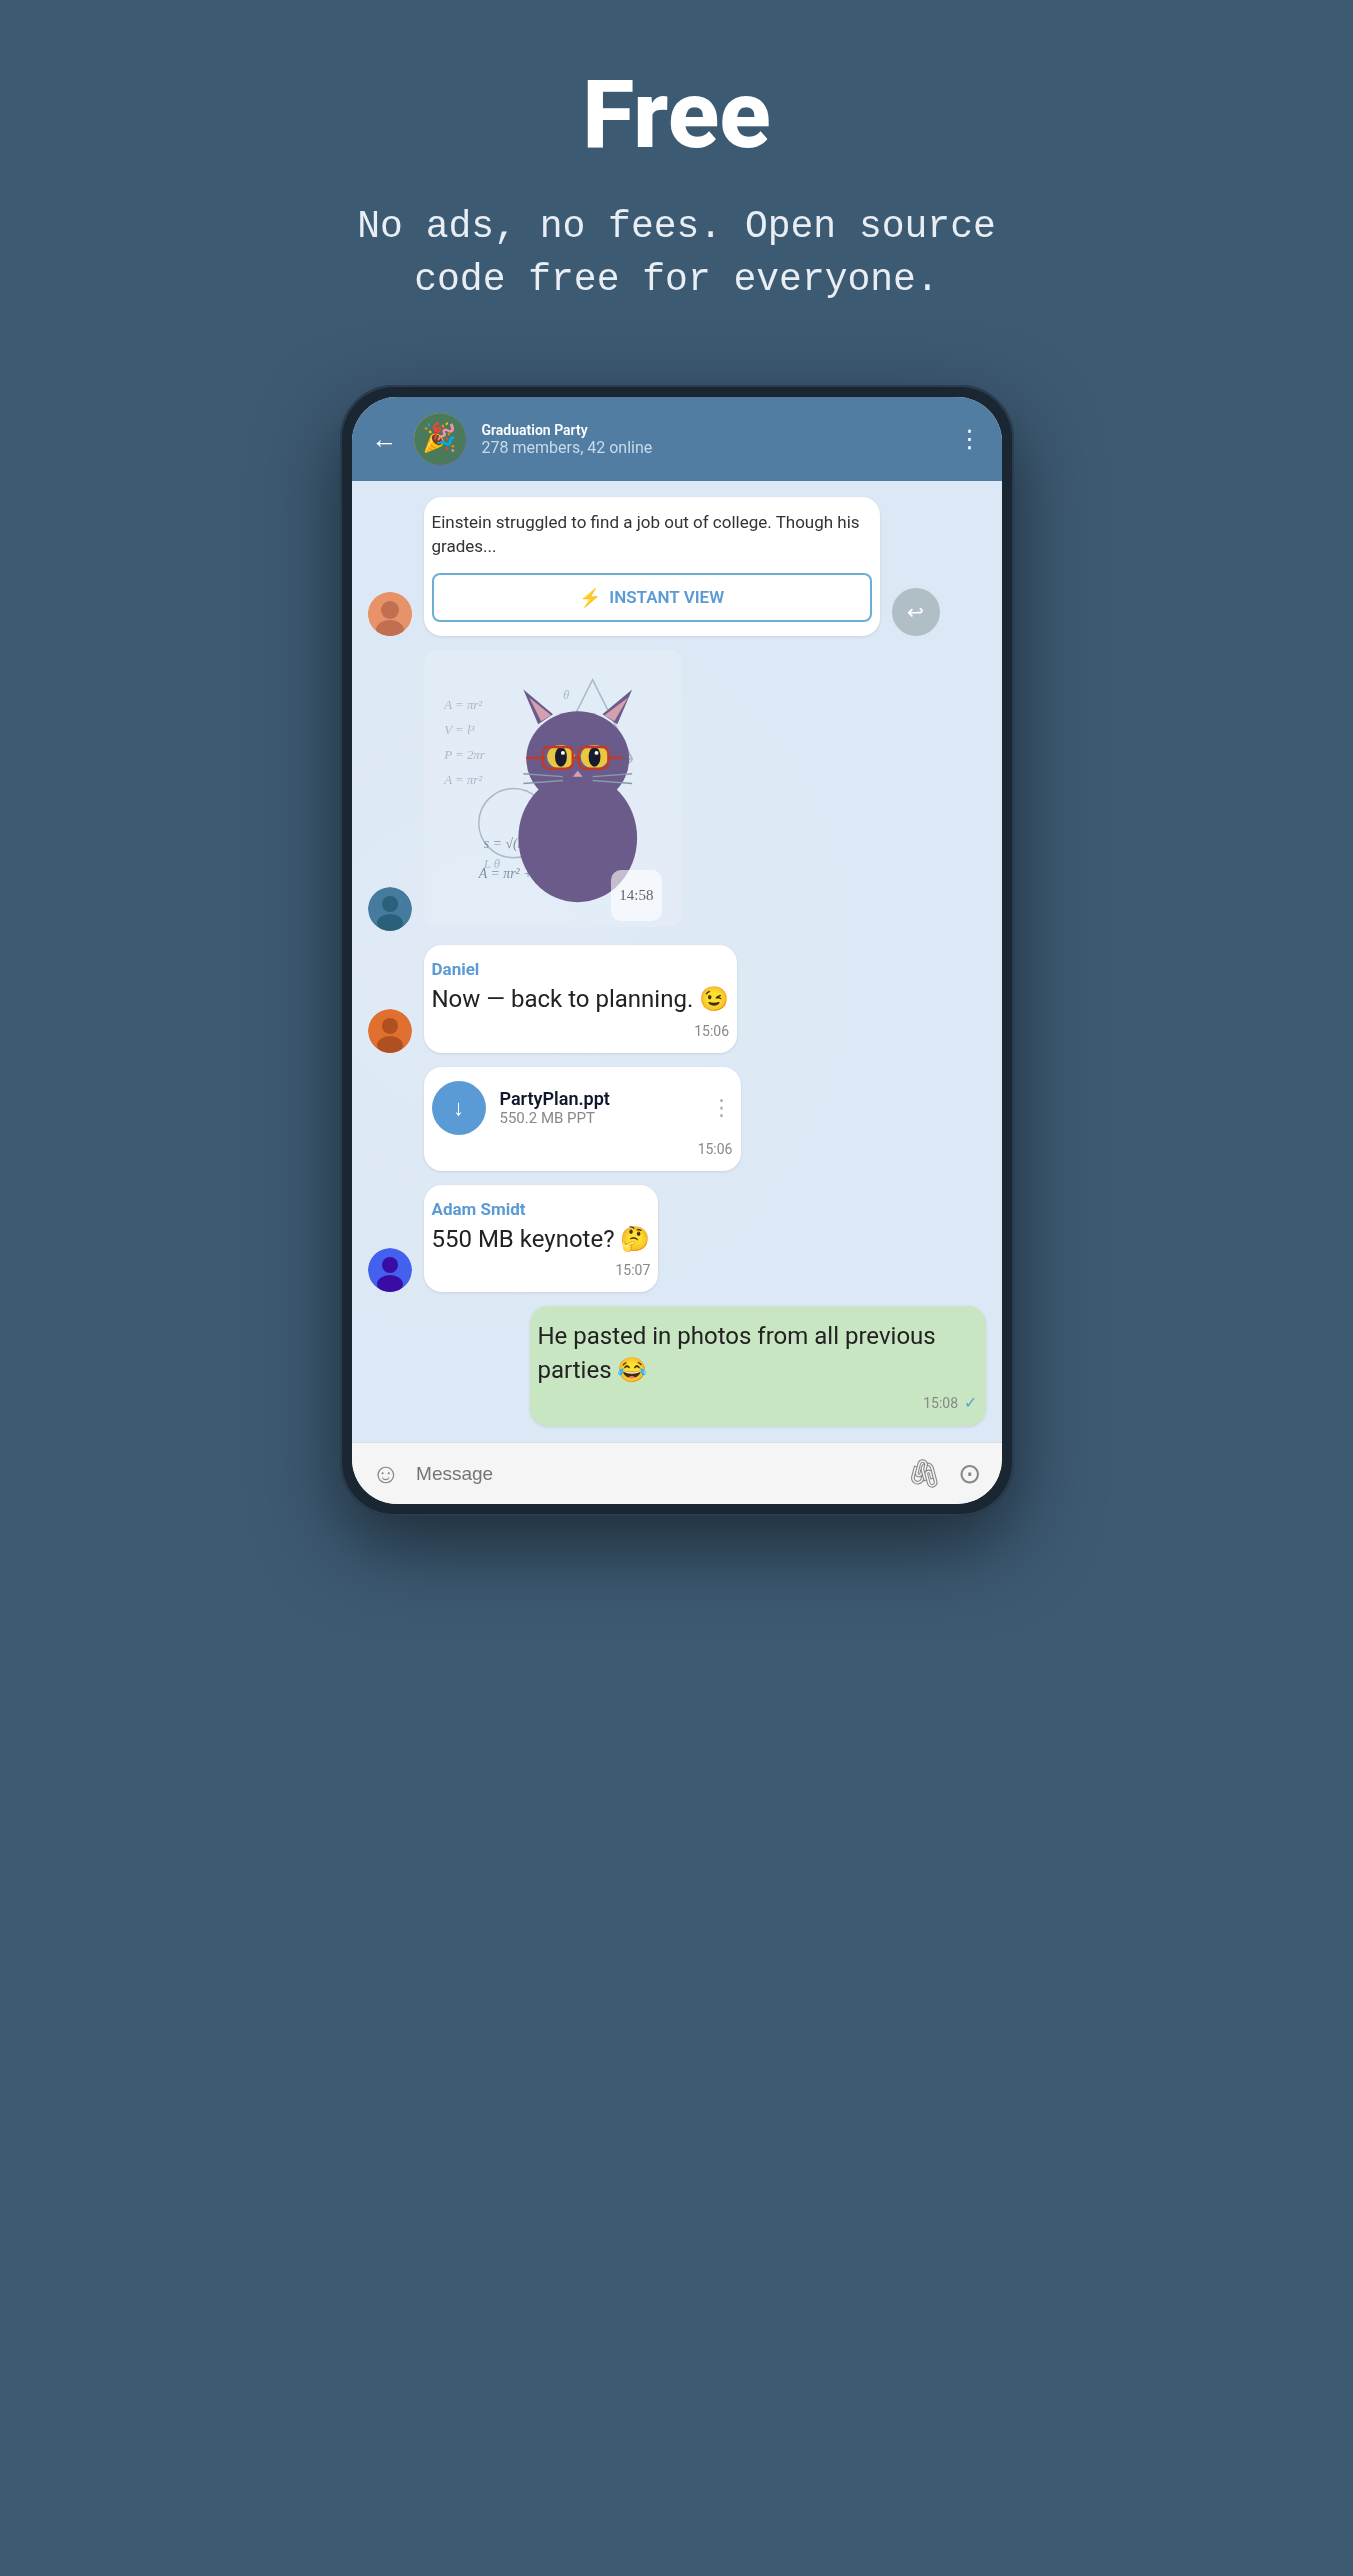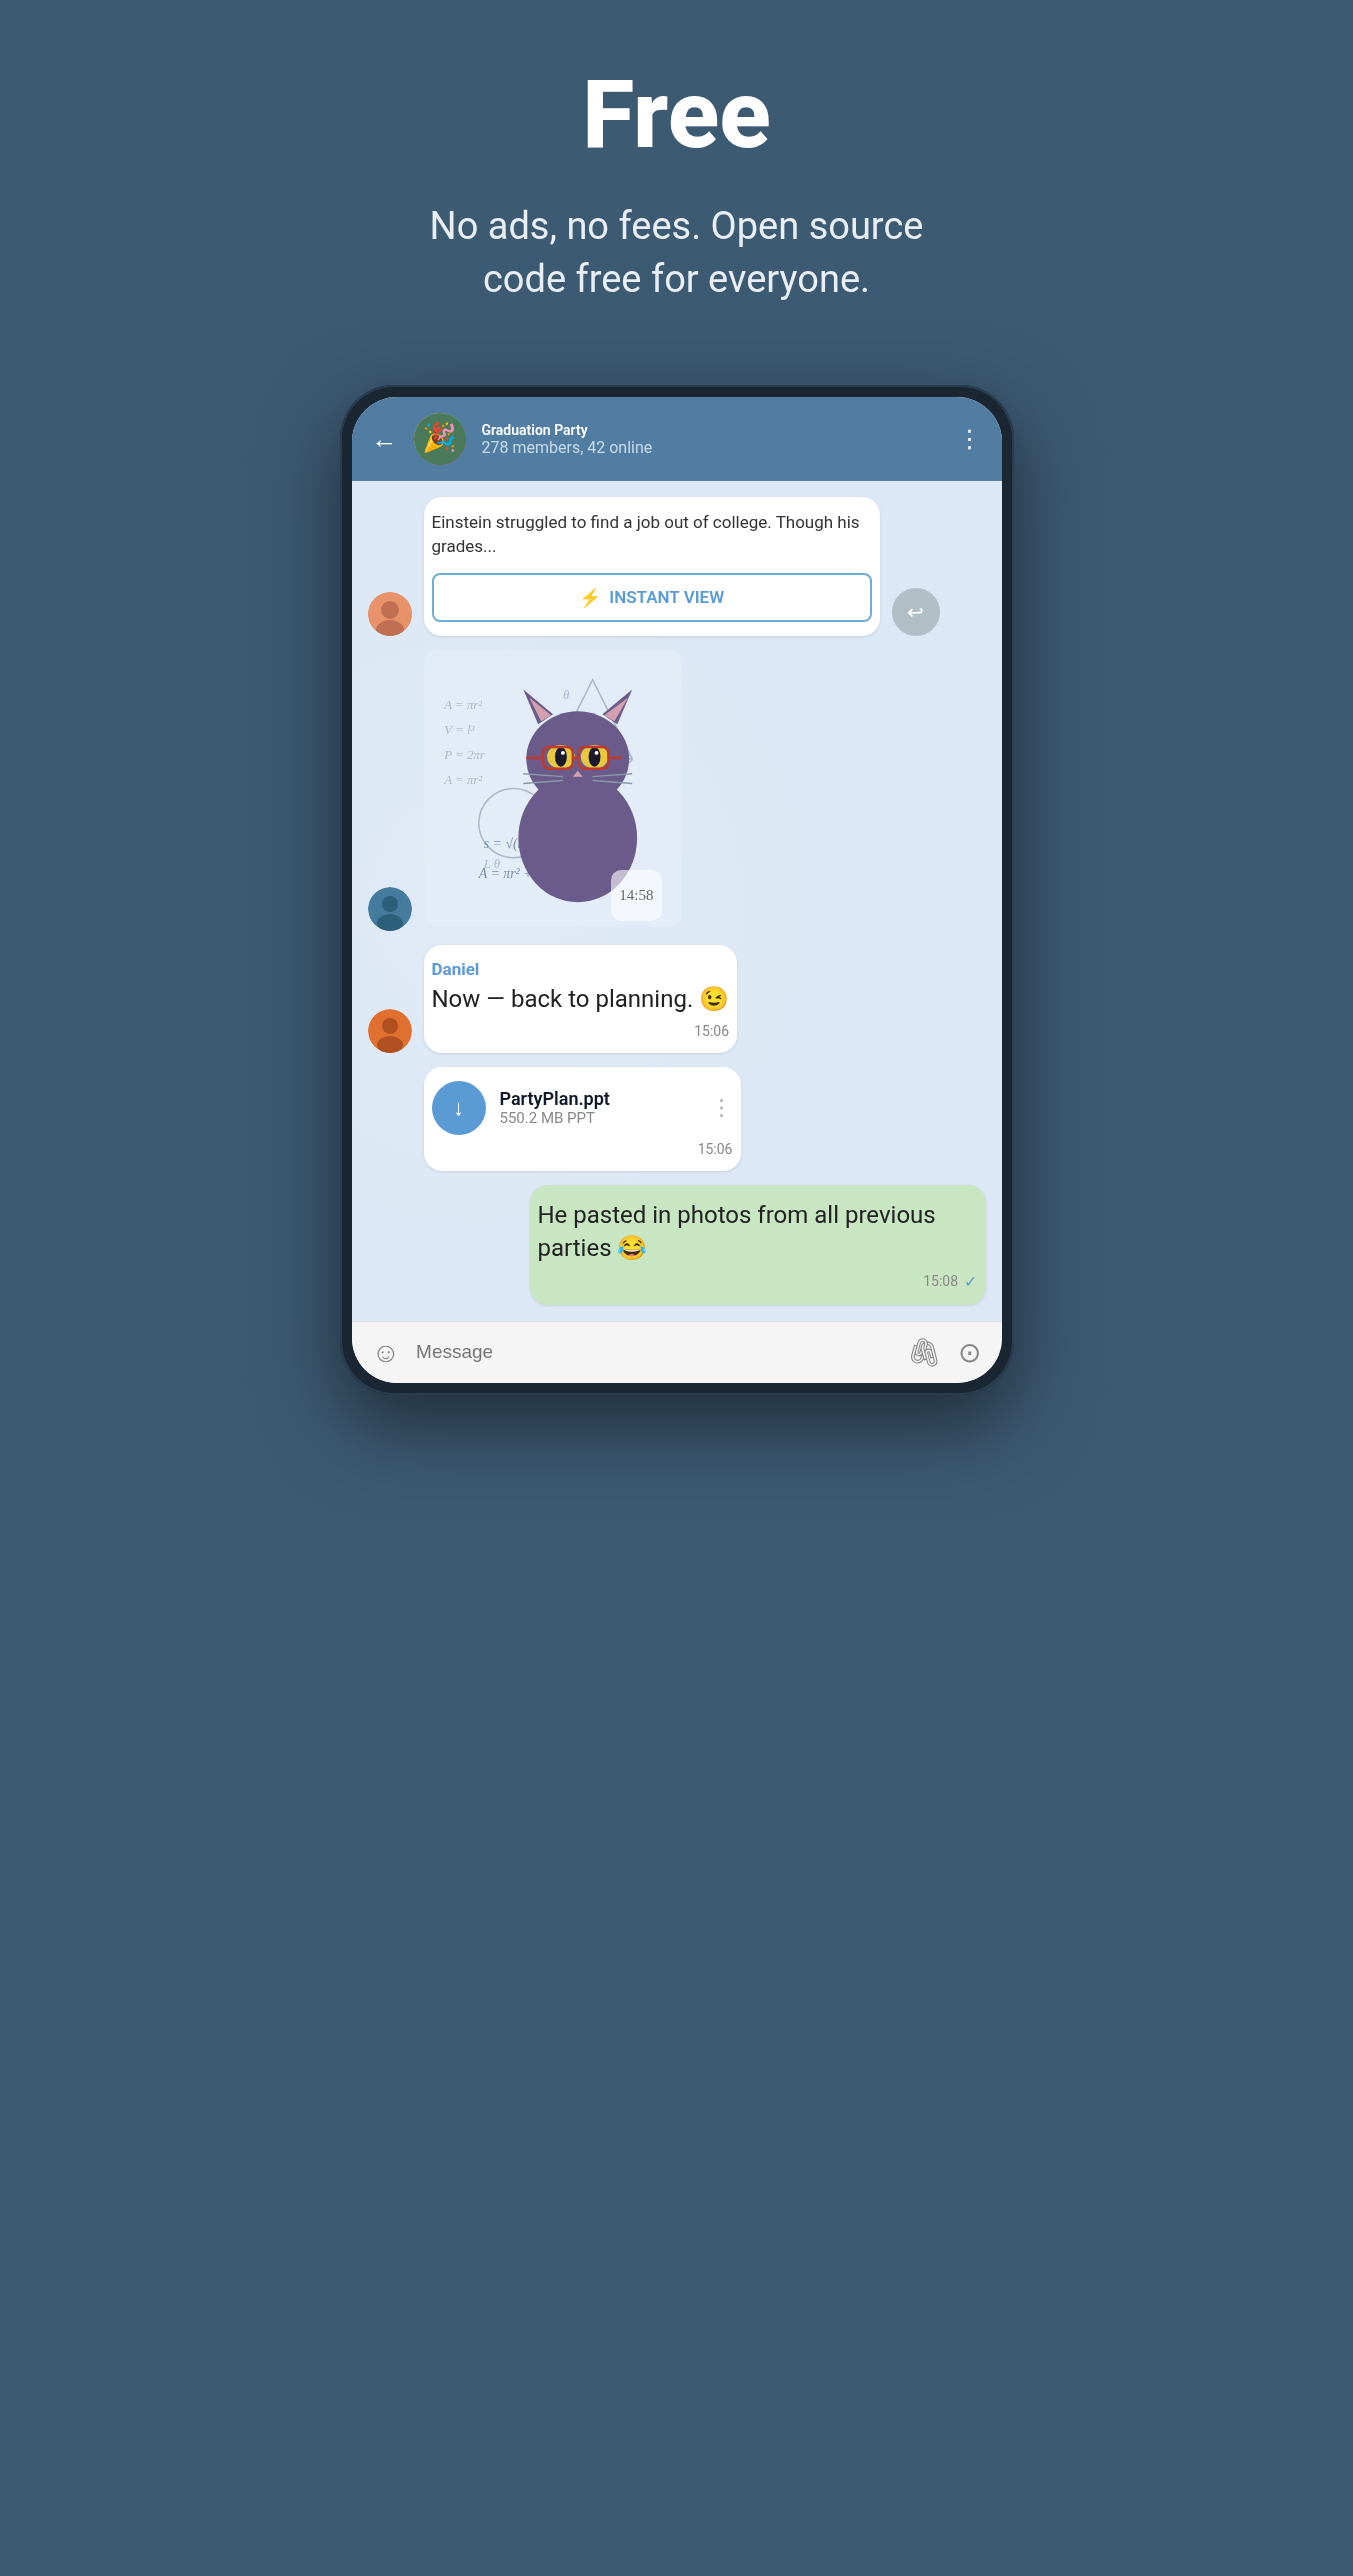--- a/index.html
+++ b/index.html
@@ -30,20 +30,21 @@
       margin-bottom: 30px;
     }
 
     .hero-subtitle {
       color: #e8eef4;
       font-size: 38px;
       font-weight: 400;
       text-align: center;
       line-height: 1.4;
       margin-bottom: 79px;
+      font-family: Liberation Mono, monospace;
     }
 
     
     .phone-frame {
       width: 674px;
       border-radius: 54px;
       background: #1a2733;
       padding: 12px;
       box-shadow: 0 30px 79px rgba(0,0,0,0.5), inset 0 0 0 2px #2a3d50;
       position: relative;
@@ -466,20 +467,36 @@
                 <div class="file-size">550.2 MB PPT</div>
               </div>
               <div class="file-menu">⋮</div>
             </div>
             <div class="message-meta">
               <span class="message-time">15:06</span>
             </div>
           </div>
         </div>
 
+        <div class="message-row">
+          <div class="avatar-sm">
+            <svg width="44" height="44" viewBox="0 0 44 44">
+              <circle cx="22" cy="22" r="22" fill="#4361ee"></circle>
+              <circle cx="22" cy="17" r="8" fill="#3a0ca3"></circle>
+              <ellipse cx="22" cy="36" rx="13" ry="9" fill="#3a0ca3"></ellipse>
+            </svg>
+          </div>
+          <div class="bubble">
+            <div class="sender-name blue">Adam Smidt</div>
+            <div class="message-text">550 MB keynote? 🤔</div>
+            <div class="message-meta">
+              <span class="message-time">15:07</span>
+            </div>
+          </div>
+        </div>
 
         <div class="message-row own">
           <div class="bubble own">
             <div class="message-text">He pasted in photos from all previous parties 😂</div>
             <div class="message-meta">
               <span class="message-time">15:08</span>
               <span class="check-mark">✓</span>
             </div>
           </div>
         </div>

